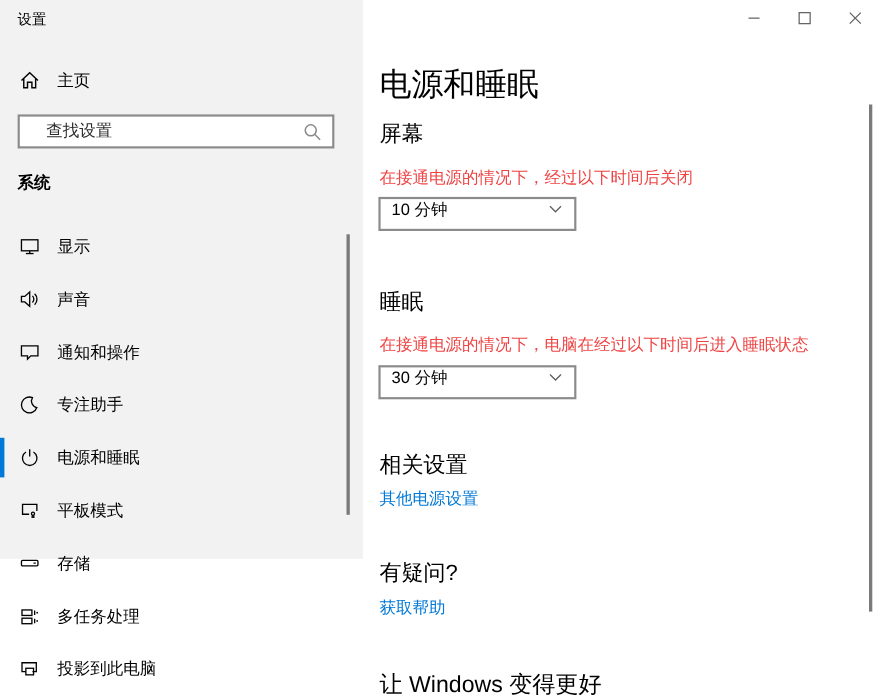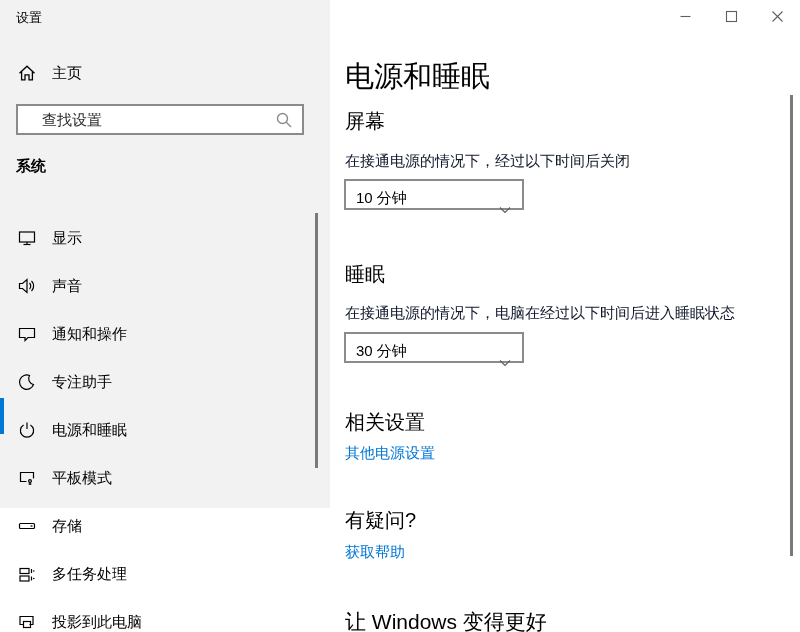--- a/index.html
+++ b/index.html
@@ -37,21 +37,21 @@
     font-family: inherit; font-size: 15px; color: #1b1b1b; padding-left: 24px;
   }
   .search-box input::placeholder { color: #2b2b2b; opacity: 1; }
   .search-box .mag { width: 18px; height: 18px; margin-right: 9px; flex: 0 0 auto; }
   .side-section-label {
     position: absolute; left: 16px; top: 157px;
     font-size: 15px; font-weight: bold;
   }
   .nav { position: absolute; left: 0; top: 200px; width: 315px; }
   .nav-item {
-    position: relative; height: 48px; display: flex; align-items: flex-end;
+    position: relative; height: 48px; display: flex; align-items: center;
     cursor: default;
   }
   .nav-item .accent-bar {
     position: absolute; left: 0; top: 6px; width: 4px; height: 36px;
     background: transparent;
   }
   .nav-item.selected .accent-bar { background: var(--accent, #0078d7); }
   .nav-item .nav-icon { margin-left: 17px; width: 20px; height: 20px; flex: 0 0 auto; }
   .nav-item .nav-icon svg { display: block; }
   .nav-item .nav-label { margin-left: 15px; font-size: 15px; color: #000; white-space: nowrap; }
@@ -67,32 +67,32 @@
   }
   .caption-btn {
     width: 46px; height: 32px; display: flex; align-items: center; justify-content: center;
     background: transparent;
   }
   .page-title {
     position: absolute; left: 15px; top: 57px;
     font-size: 29px; font-weight: 400; color: #000; white-space: nowrap;
   }
   .sec-title { position: absolute; left: 15px; font-size: 20px; font-weight: 400; white-space: nowrap; }
-  .sec-desc { position: absolute; left: 15px; font-size: 15px; color: #0f172a; white-space: nowrap; }
+  .sec-desc { position: absolute; left: 15px; font-size: 15px; color: #ef4444; white-space: nowrap; }
   .sec-screen-title { top: 108px; }
   .sec-screen-desc  { top: 152px; }
   .sec-sleep-title  { top: 261px; }
   .sec-sleep-desc   { top: 304px; }
   .sec-related-title{ top: 409px; }
   .sec-help-title   { top: 507px; }
   .sec-feedback-title { top: 608px; font-size: 21px; }
   .dropdown {
     position: absolute; left: 14px; width: 180px; height: 31px;
     border: 2px solid #8b8b8b; background: #fff;
-    display: flex; align-items: flex-end; cursor: default;
+    display: flex; align-items: flex-start; cursor: default;
   }
   .dd-screen { top: 179px; }
   .dd-sleep  { top: 332px; }
   .dropdown .dd-value { margin-left: 10px; font-size: 15px; flex: 1; white-space: nowrap; }
   .dropdown .dd-chevron { margin-right: 11px; width: 12px; height: 8px; flex: 0 0 auto; }
   .link {
     position: absolute; left: 15px; font-size: 15px;
     color: var(--link, #0078d7); cursor: default; white-space: nowrap;
   }
   .link-related { top: 444px; }

